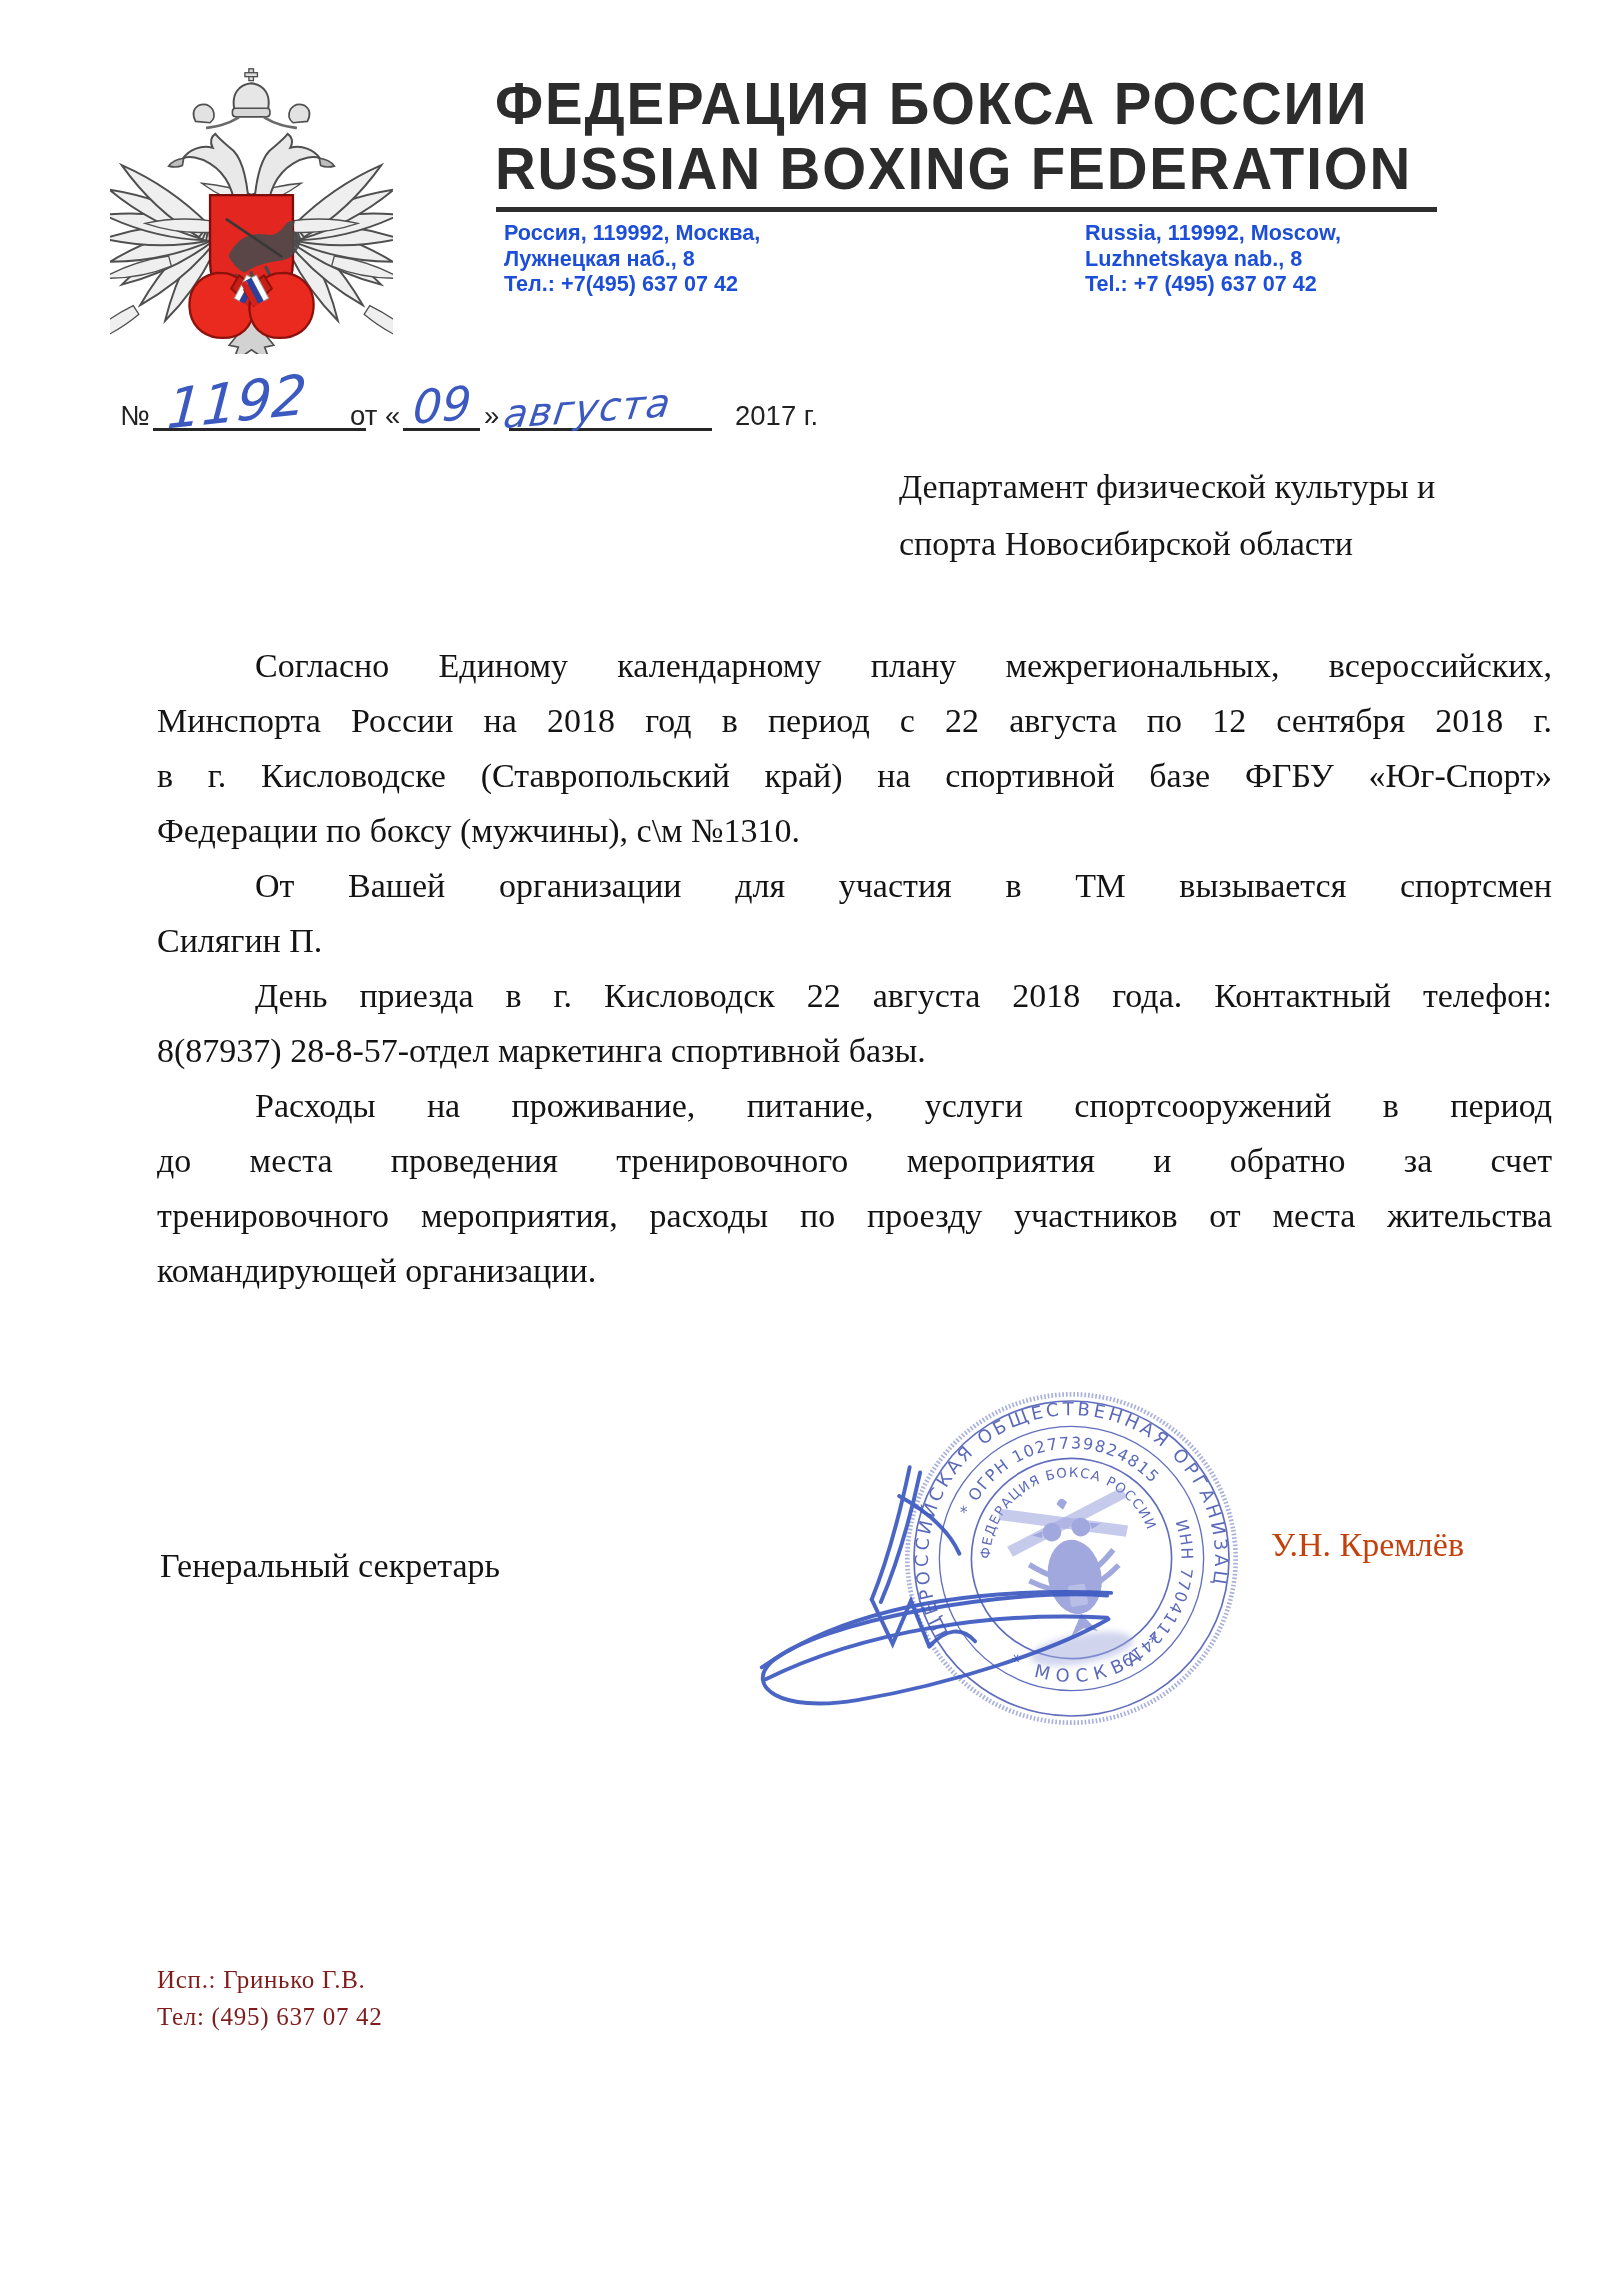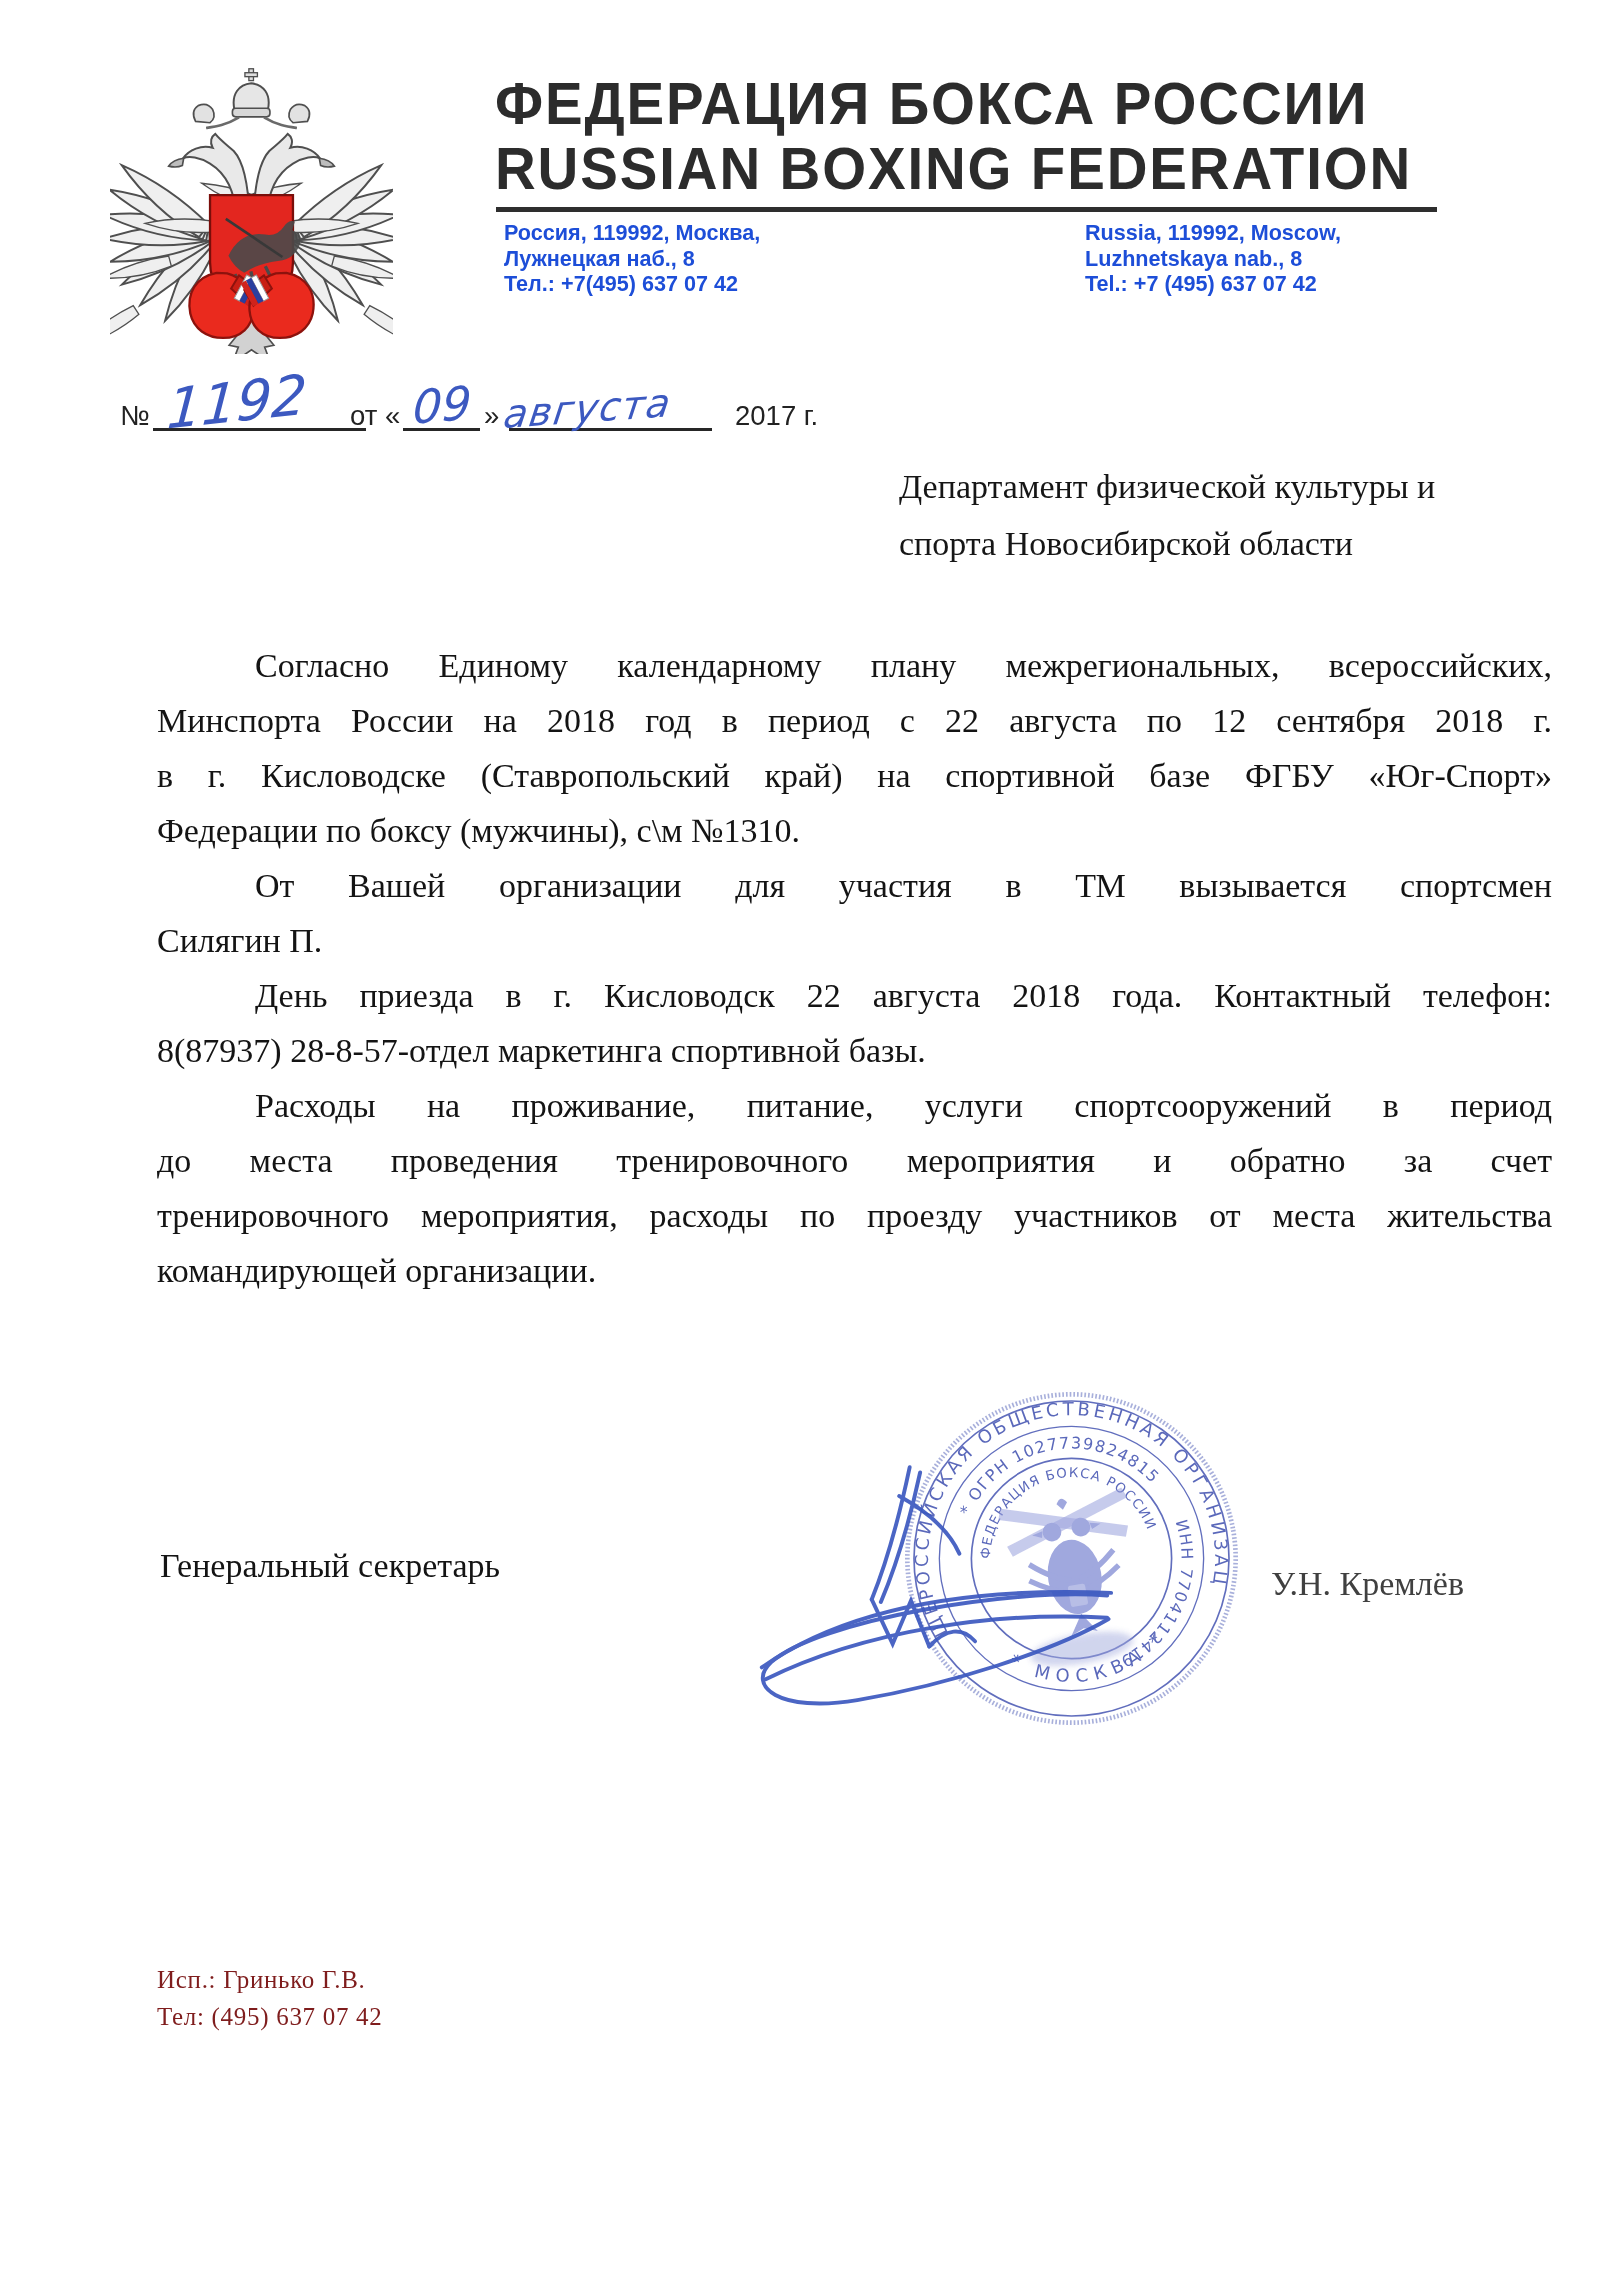--- a/index.html
+++ b/index.html
@@ -36,21 +36,21 @@
 
   
   .body-text { left:157px; top:638px; width:1395px; }
   .para .line { font-size:34px; line-height:55px; color:#141414;
                 text-align:justify; text-align-last:justify; }
   .para .line.first { text-indent:98px; }
   .para .line.last  { text-align-last:left; }
 
   
   .sig-title { left:160px;  top:1547px; font-size:34px; color:#141414; }
-  .sig-name  { left:1271px; top:1565px; font-size:34px; color:#404040; }
+  .sig-name  { left:1271px; top:1526px; font-size:34px; color:#c2410c; }
 
   
   .stamp { left:898px; top:1385px; width:347px; height:347px; }
   .autograph { left:699px; top:1433px; width:471px; height:308px; }
 
   
   .footer { left:157px; top:1961px; font-size:25px; line-height:37px; color:#7f1d1d; letter-spacing:0.7px; }
 </style>
 </head>
 <body>

